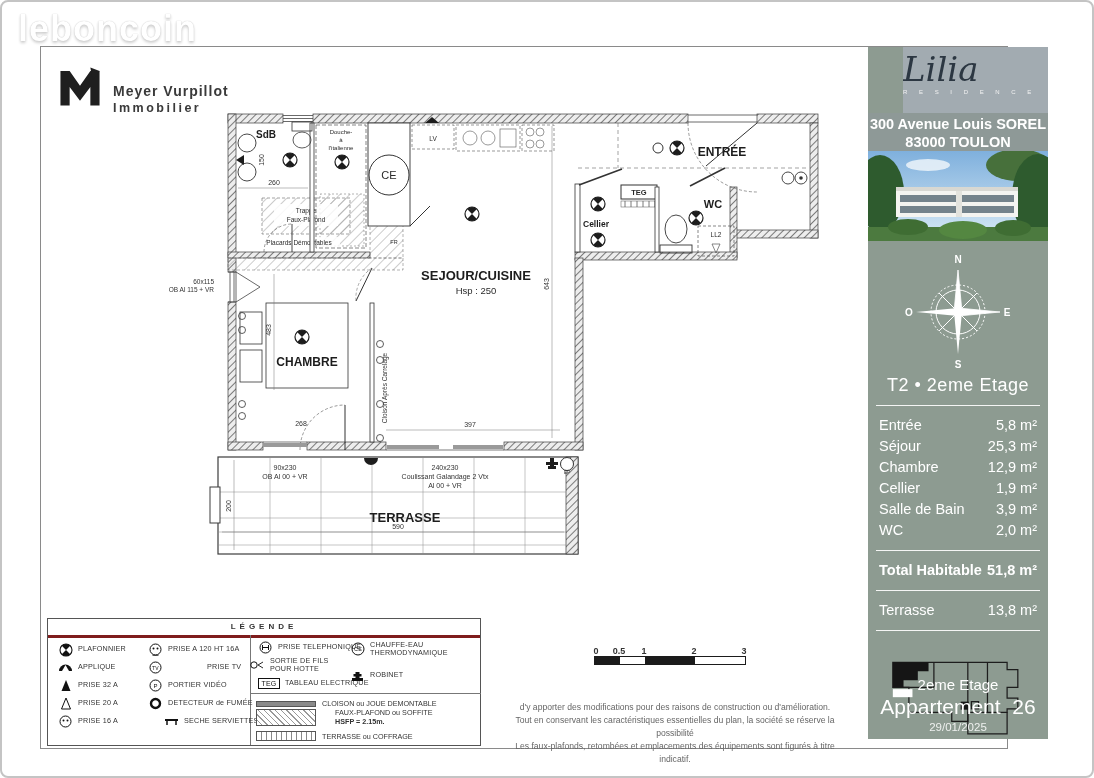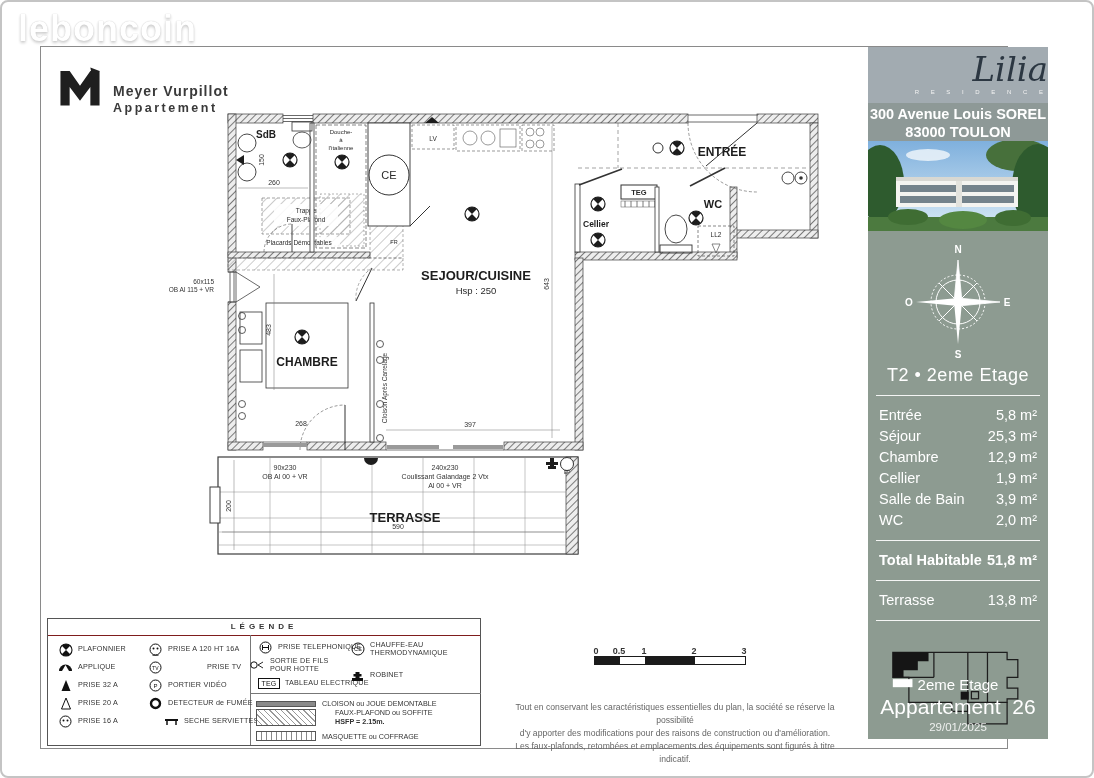--- a/index.html
+++ b/index.html
@@ -11,21 +11,21 @@
   
   .agency{position:absolute;left:55px;top:56px;display:flex;align-items:center;gap:10px;}
   .agency .names{line-height:1.25;}
   .agency .n1{font-size:14px;font-weight:bold;color:#3a3a3a;letter-spacing:1px;margin-top:25px;}
   .agency .n2{font-size:12.5px;font-weight:bold;color:#3a3a3a;letter-spacing:2.5px;}
   
   .plansvg{position:absolute;left:206px;top:96px;}
   .winlabel{position:absolute;left:156px;top:276px;width:56px;text-align:right;font-size:6.5px;color:#333;line-height:1.3;}
   
   .legend{position:absolute;left:45px;top:616px;width:434px;height:128px;border:1px solid #555;box-sizing:border-box;background:#fff;}
-  .legend .ltitle{height:16px;line-height:16px;text-align:center;border-bottom:1px solid #7f1d1d;
+  .legend .ltitle{height:16px;line-height:16px;text-align:center;border-bottom:3px solid #7f1d1d;
     font-size:8px;font-weight:bold;letter-spacing:4px;color:#333;}
   .legend .vdiv{position:absolute;left:202px;top:16px;bottom:0;width:0;border-left:1px solid #777;}
   .legend .hdiv{position:absolute;left:202px;top:74px;width:231px;border-top:1px solid #777;}
   .litem{position:absolute;display:flex;align-items:center;gap:5px;font-size:7.2px;color:#333;letter-spacing:.2px;}
   .litem .lic{width:15px;height:13px;flex:0 0 15px;display:flex;align-items:center;justify-content:center;}
   .litem .ltxt{line-height:1.15;}
   .wallrow{position:absolute;display:flex;align-items:center;gap:6px;font-size:7.2px;color:#333;}
   .sw-cloison{width:58px;height:4px;background:#8a8a8a;border:1px solid #555;}
   .sw-faux{width:58px;height:15px;border:1px solid #555;
     background:repeating-linear-gradient(45deg,#fff,#fff 3px,#999 3px,#999 4px);}
@@ -36,21 +36,21 @@
   .scalebar{position:absolute;left:592px;top:644px;width:152px;}
   .scalebar .ticks{position:relative;height:10px;font-size:9px;font-weight:bold;color:#333;}
   .scalebar .ticks span{position:absolute;transform:translateX(-50%);}
   .scalebar .bar{display:flex;height:7px;border:1px solid #1b1b1b;box-sizing:content-box;}
   .scalebar .seg{height:100%;}
   
   .disclaimer{position:absolute;left:497px;top:699px;width:352px;font-size:8.6px;color:#666;
     text-align:center;line-height:1.5;}
   
   .sidebar{position:absolute;left:866px;top:45px;width:180px;height:692px;background:#8d9b91;box-sizing:border-box;}
-  .sb-head{height:56px;background:#a2abb1;text-align:right;overflow:hidden;}
+  .sb-head{height:66px;background:#a2abb1;text-align:left;overflow:hidden;margin-left:35px;}
   .sb-head .lilia{font-family:"DejaVu Serif",serif;font-style:italic;font-size:34px;color:#2c3742;line-height:44px;}
   .sb-head .resid{font-size:6px;letter-spacing:5px;color:#f2f2f2;margin-top:-2px;}
   .sb-addr{height:38px;background:#8e9997;color:#fff;font-weight:bold;text-align:center;
     font-size:14.5px;line-height:1.25;padding-top:2px;box-sizing:border-box;}
   .sb-photo{display:block;}
   .sb-compass{display:block;margin:12px auto 0;}
   .sb-unit{color:#fff;font-size:18px;text-align:center;margin-top:4px;letter-spacing:.5px;}
   .sb-line{border:0;border-top:1px solid rgba(255,255,255,.9);margin:9px 8px;}
   .sb-table{margin:0 11px;color:#fff;font-size:14.5px;}
   .sb-row{display:flex;justify-content:space-between;line-height:21px;}
@@ -75,21 +75,21 @@
 
   <div class="sheet"></div>
 
   <div class="agency">
     <svg width="46" height="46" viewBox="0 0 40 40">
       <path d="M3,36 V6 h8 l9,13 9,-13 h8 v30 h-8 V20 l-9,12 -9,-12 v16 z" fill="#1f1f1f"></path>
       <path d="M29,3 l8,3 -6,8 z" fill="#1f1f1f"></path>
     </svg>
     <div class="names">
       <div class="n1">Meyer Vurpillot</div>
-      <div class="n2">Appartement</div>
+      <div class="n2">Immobilier</div>
     </div>
   </div>
 
   <svg class="plansvg" width="640" height="470" viewBox="0 0 640 470">
     <defs>
       <pattern id="wallhatch" width="5" height="5" patternUnits="userSpaceOnUse" patternTransform="rotate(45)">
         <rect width="5" height="5" fill="#ededed"></rect>
         <line x1="0" y1="0" x2="0" y2="5" stroke="#7a7a7a" stroke-width="2"></line>
       </pattern>
       <pattern id="diag" width="7" height="7" patternUnits="userSpaceOnUse" patternTransform="rotate(45)">
@@ -477,43 +477,43 @@
     </div>
     <div class="wallrow" style="left:208px;top:89px;gap:19px;">
       <span class="sw-faux"></span>
       <span>
         <span>FAUX-PLAFOND ou SOFFITE</span>
         <b>HSFP  = 2.15m.</b>
       </span>
     </div>
     <div class="wallrow" style="left:208px;top:112px;">
       <span class="sw-masq"></span>
-      <span>MASQUETTE ou COFFRAGE</span>
+      <span>TERRASSE ou COFFRAGE</span>
     </div>
   </div>
 
   <div class="scalebar">
     <div class="ticks">
       <span style="left:2px">0</span>
       <span style="left:25px">0.5</span>
       <span style="left:50px">1</span>
       <span style="left:100px">2</span>
       <span style="left:150px">3</span>
     </div>
     <div class="bar">
       <span class="seg" style="width:25px;background:#1b1b1b;"></span>
       <span class="seg" style="width:25px;background:#fff;"></span>
       <span class="seg" style="width:50px;background:#1b1b1b;"></span>
       <span class="seg" style="width:50px;background:#fff;"></span>
     </div>
   </div>
 
   <div class="disclaimer">
+    <div>d'y apporter des modifications pour des raisons de construction ou d'amélioration.</div>
     <div>Tout en conservant les caractéristiques essentielles du plan, la société se réserve la possibilité</div>
-    <div>d'y apporter des modifications pour des raisons de construction ou d'amélioration.</div>
     <div>Les faux-plafonds, retombées et emplacements des équipements sont figurés à titre indicatif.</div>
   </div>
 
   <div class="sidebar">
     <div class="sb-head">
       <div class="lilia">Lilia</div>
       <div class="resid">R E S I D E N C E</div>
     </div>
     <div class="sb-addr">
       <div>300 Avenue Louis SOREL</div>

